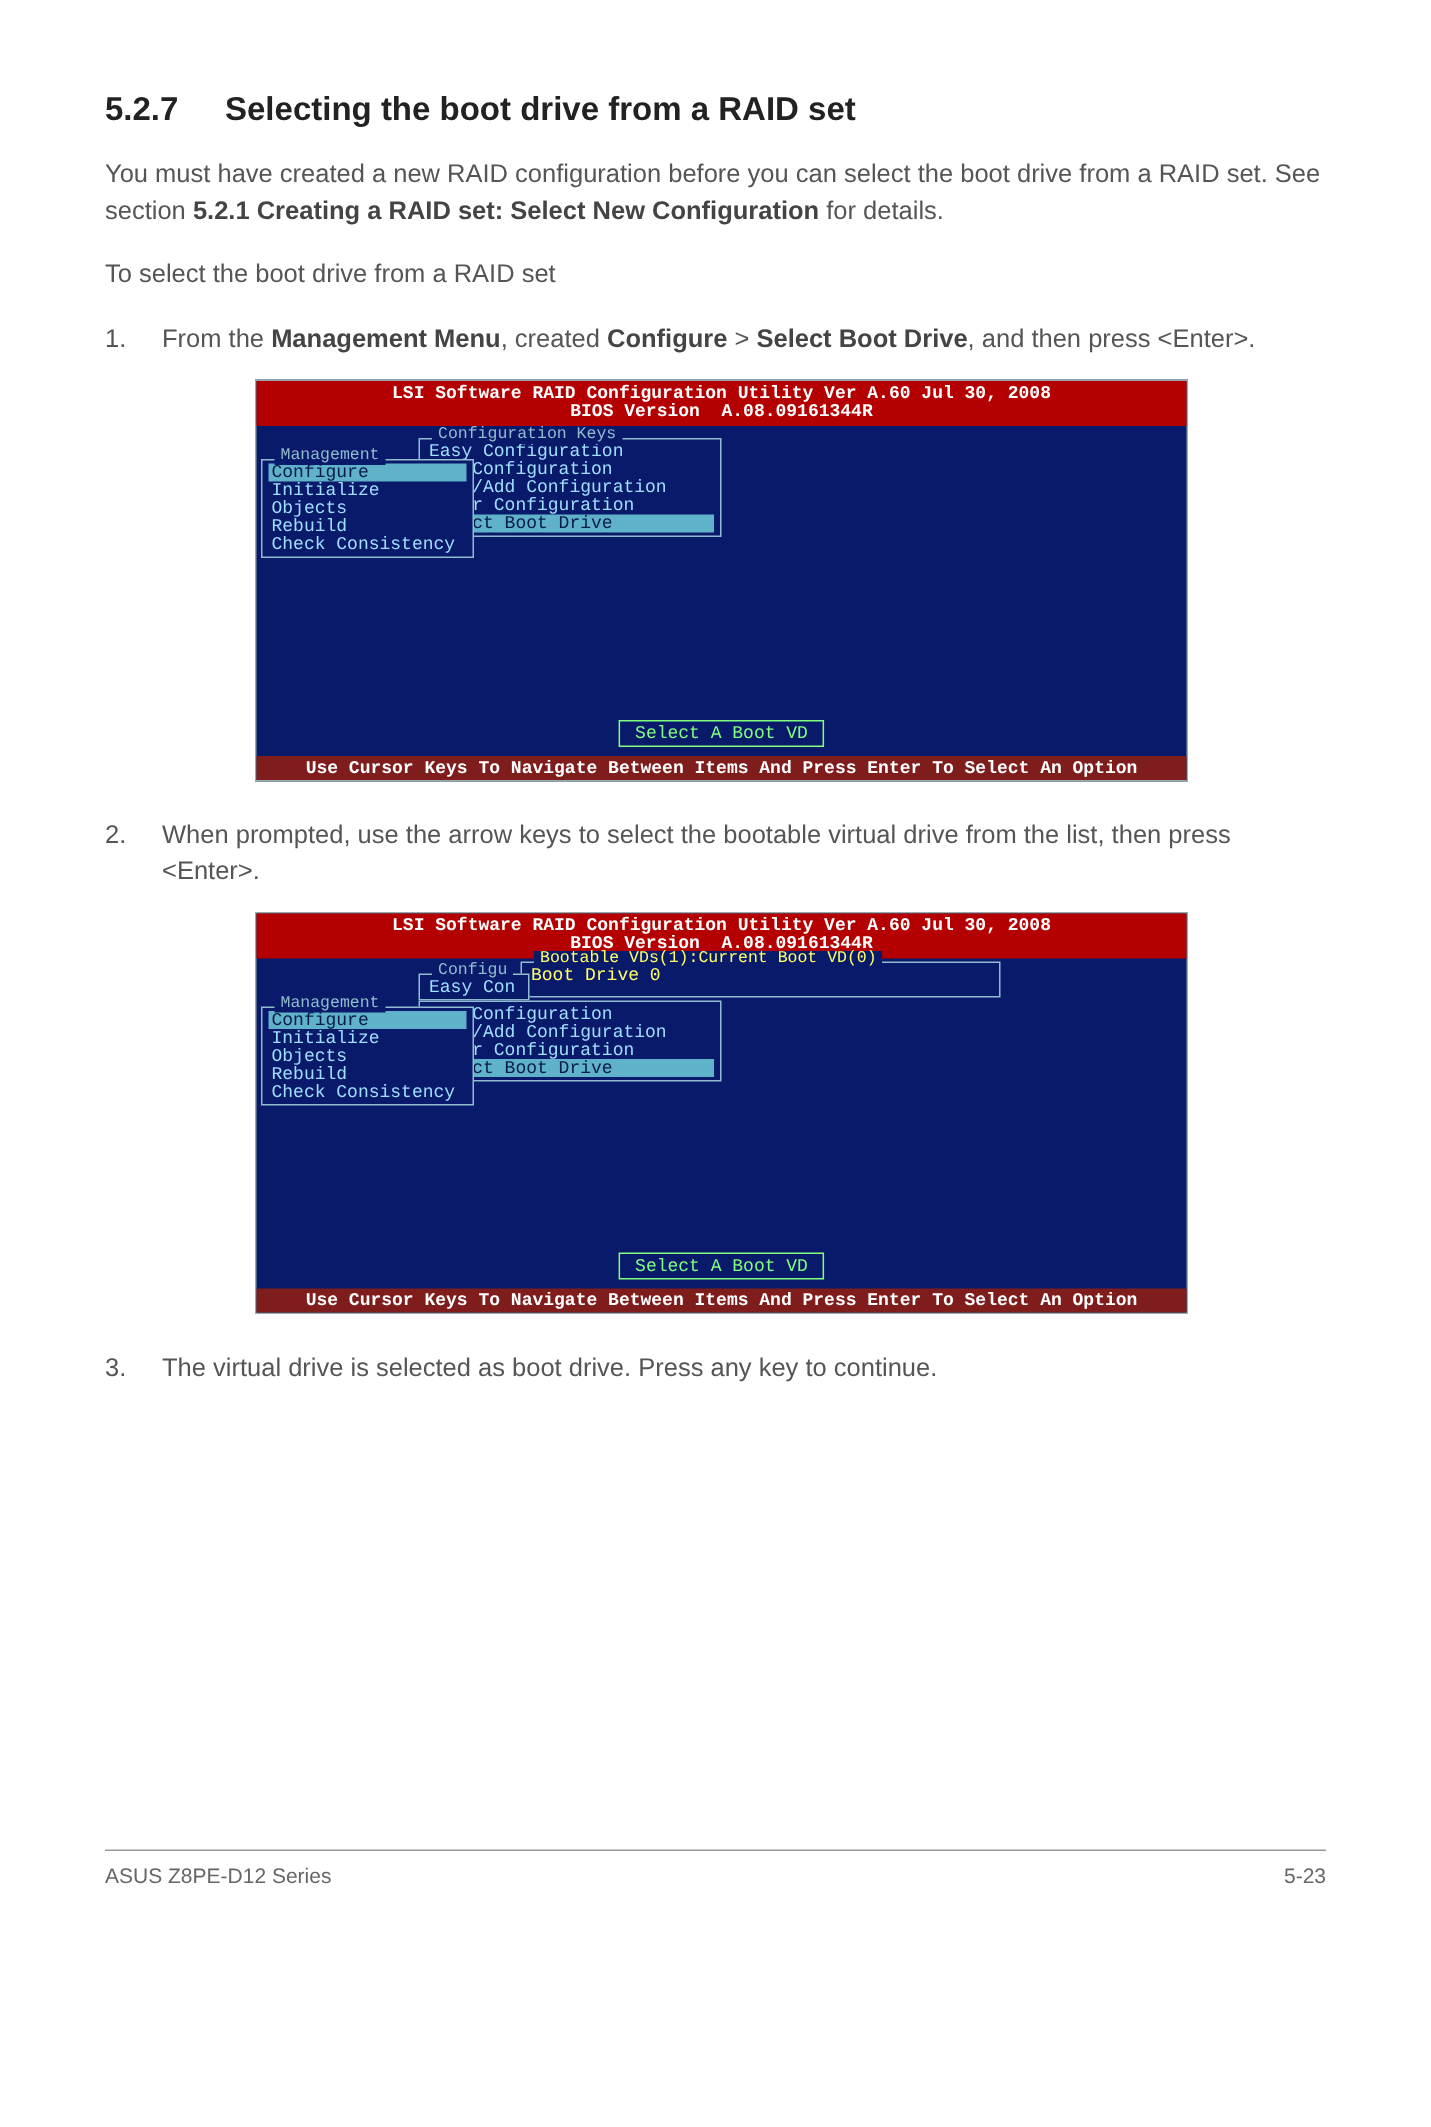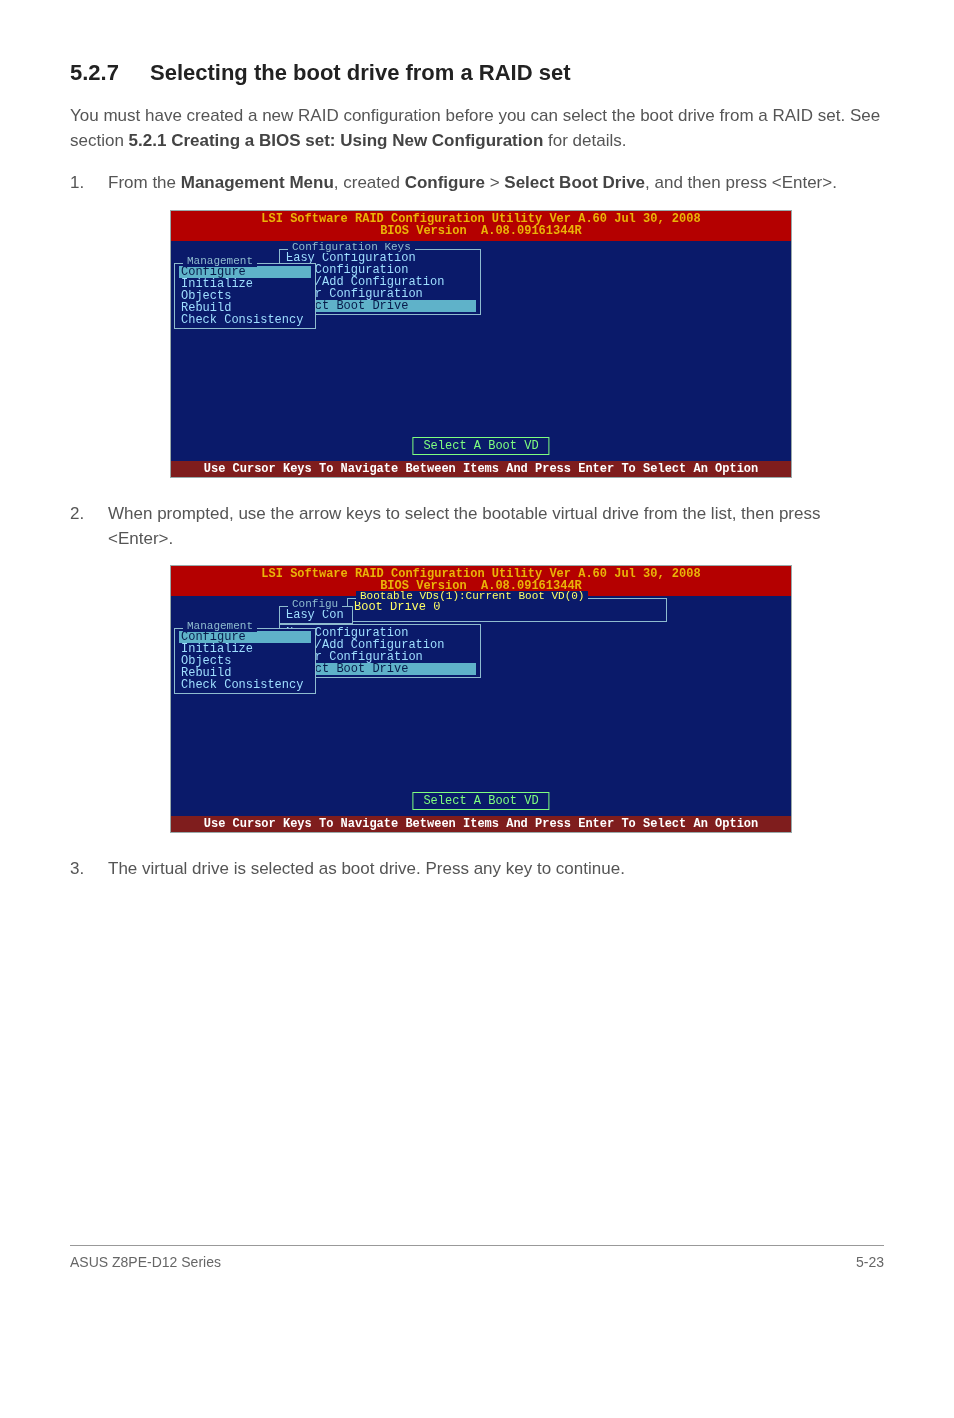--- a/index.html
+++ b/index.html
@@ -64,21 +64,21 @@
     position: relative;
   }
   .bios .titlebar {
     background: #b40000;
     color: #fff;
     padding: 2px 6px 4px 6px;
     text-align: center;
     font-weight: bold;
     white-space: pre;
   }
-  .bios .titlebar .yellow { color: #eab308; }
+  .bios .titlebar .yellow { color: #ffffff; }
   .bios .work {
     position: relative;
     height: 220px;
   }
 
   .bios-box {
     position: absolute;
     border: 1px solid #8fbccf;
     background: #0a1a6a;
     color: #9fdfff;
@@ -145,44 +145,45 @@
     background: #7f1d1d;
     color: #fff;
     padding: 2px 6px;
     font-weight: bold;
     text-align: center;
     white-space: pre;
   }
 
   .page-footer {
     position: absolute;
-    bottom: 30px;
+    bottom: 42px;
     left: 70px;
     right: 70px;
     border-top: 1px solid #999;
     padding-top: 8px;
     font-size: 14px;
     color: #666;
     display: flex;
     justify-content: space-between;
   }
 </style>
 </head>
 <body>
 
 <div class="page">
 
   <h2 class="section-heading">
     <span class="num">5.2.7</span><span>Selecting the boot drive from a RAID set</span>
   </h2>
 
   <p class="body">
-    <span>You must have created a new RAID configuration before you can select the boot drive from a RAID set. See section </span><span class="bold">5.2.1 Creating a BIOS set: Using New Configuration</span><span> for details.</span>
+    <span>You must have created a new RAID configuration before you can select the boot drive from a RAID set. See section </span><span class="bold">5.2.1 Creating a RAID set: Select New Configuration</span><span> for details.</span>
   </p>
 
+  <p class="body">To select the boot drive from a RAID set</p>
 
   <ol class="steps">
     <li>
       <span class="step-num">1.</span>
       <span class="step-text">
         <span>From the </span><span class="bold">Management Menu</span><span>, created </span><span class="bold">Configure</span><span> &gt; </span><span class="bold">Select Boot Drive</span><span>, and then press &lt;Enter&gt;.</span>
       </span>
     </li>
   </ol>
 

